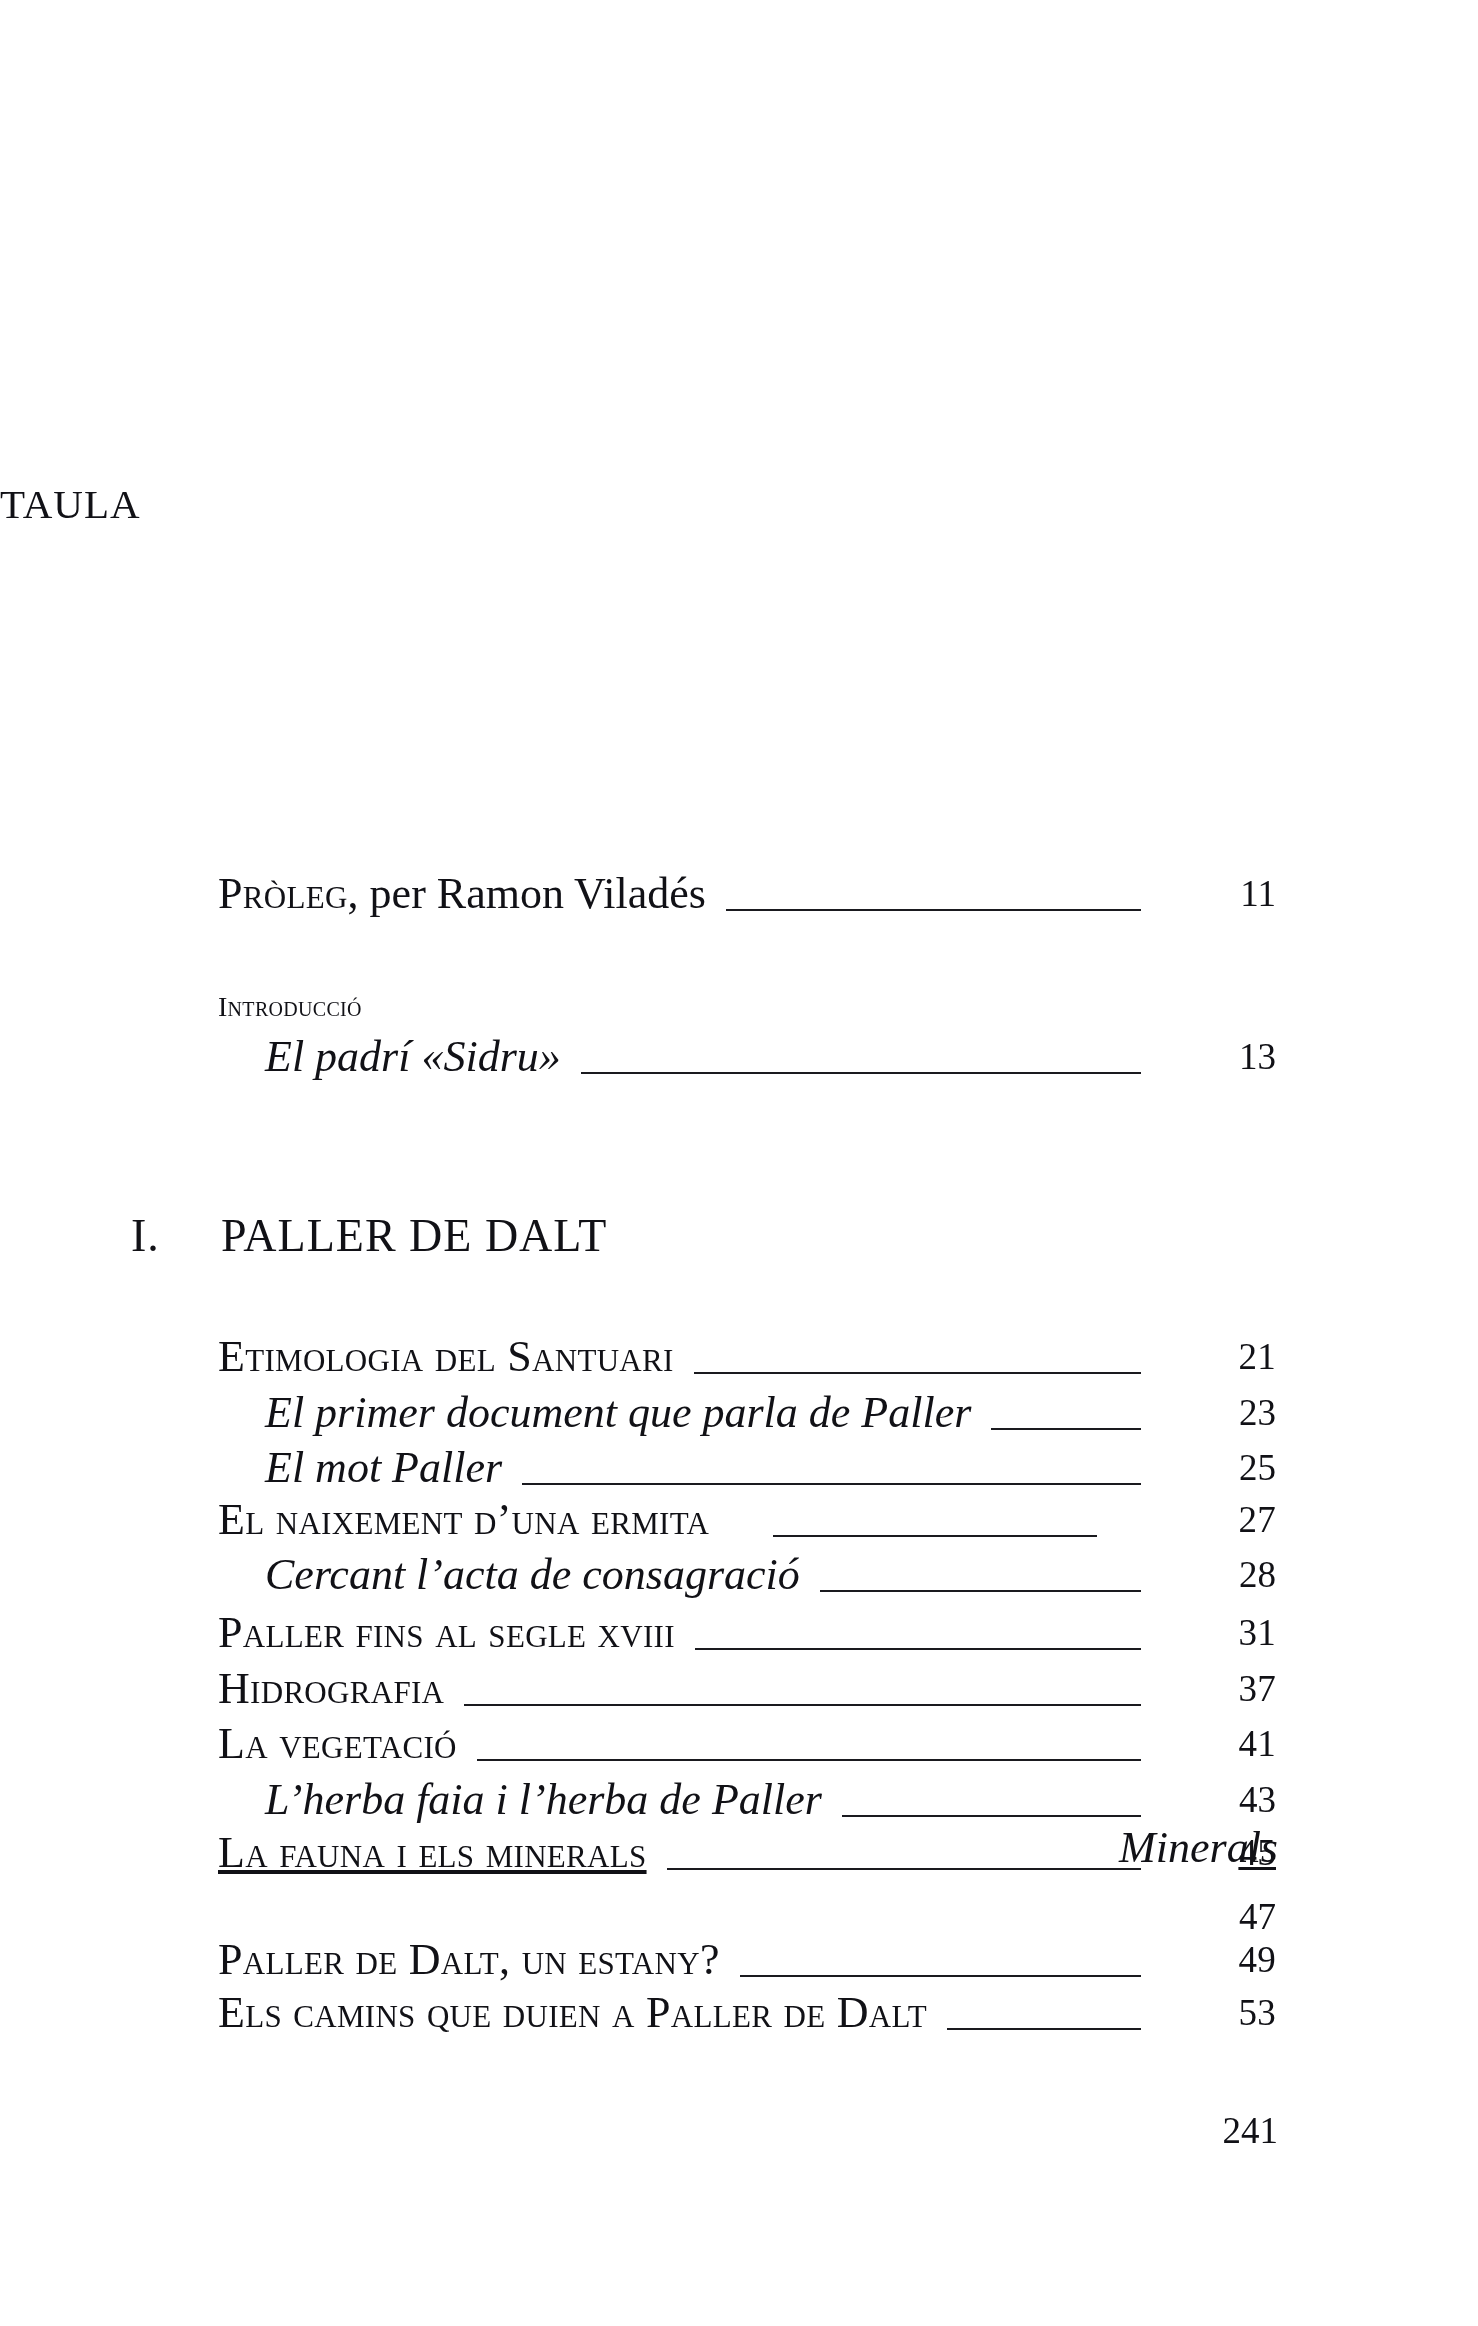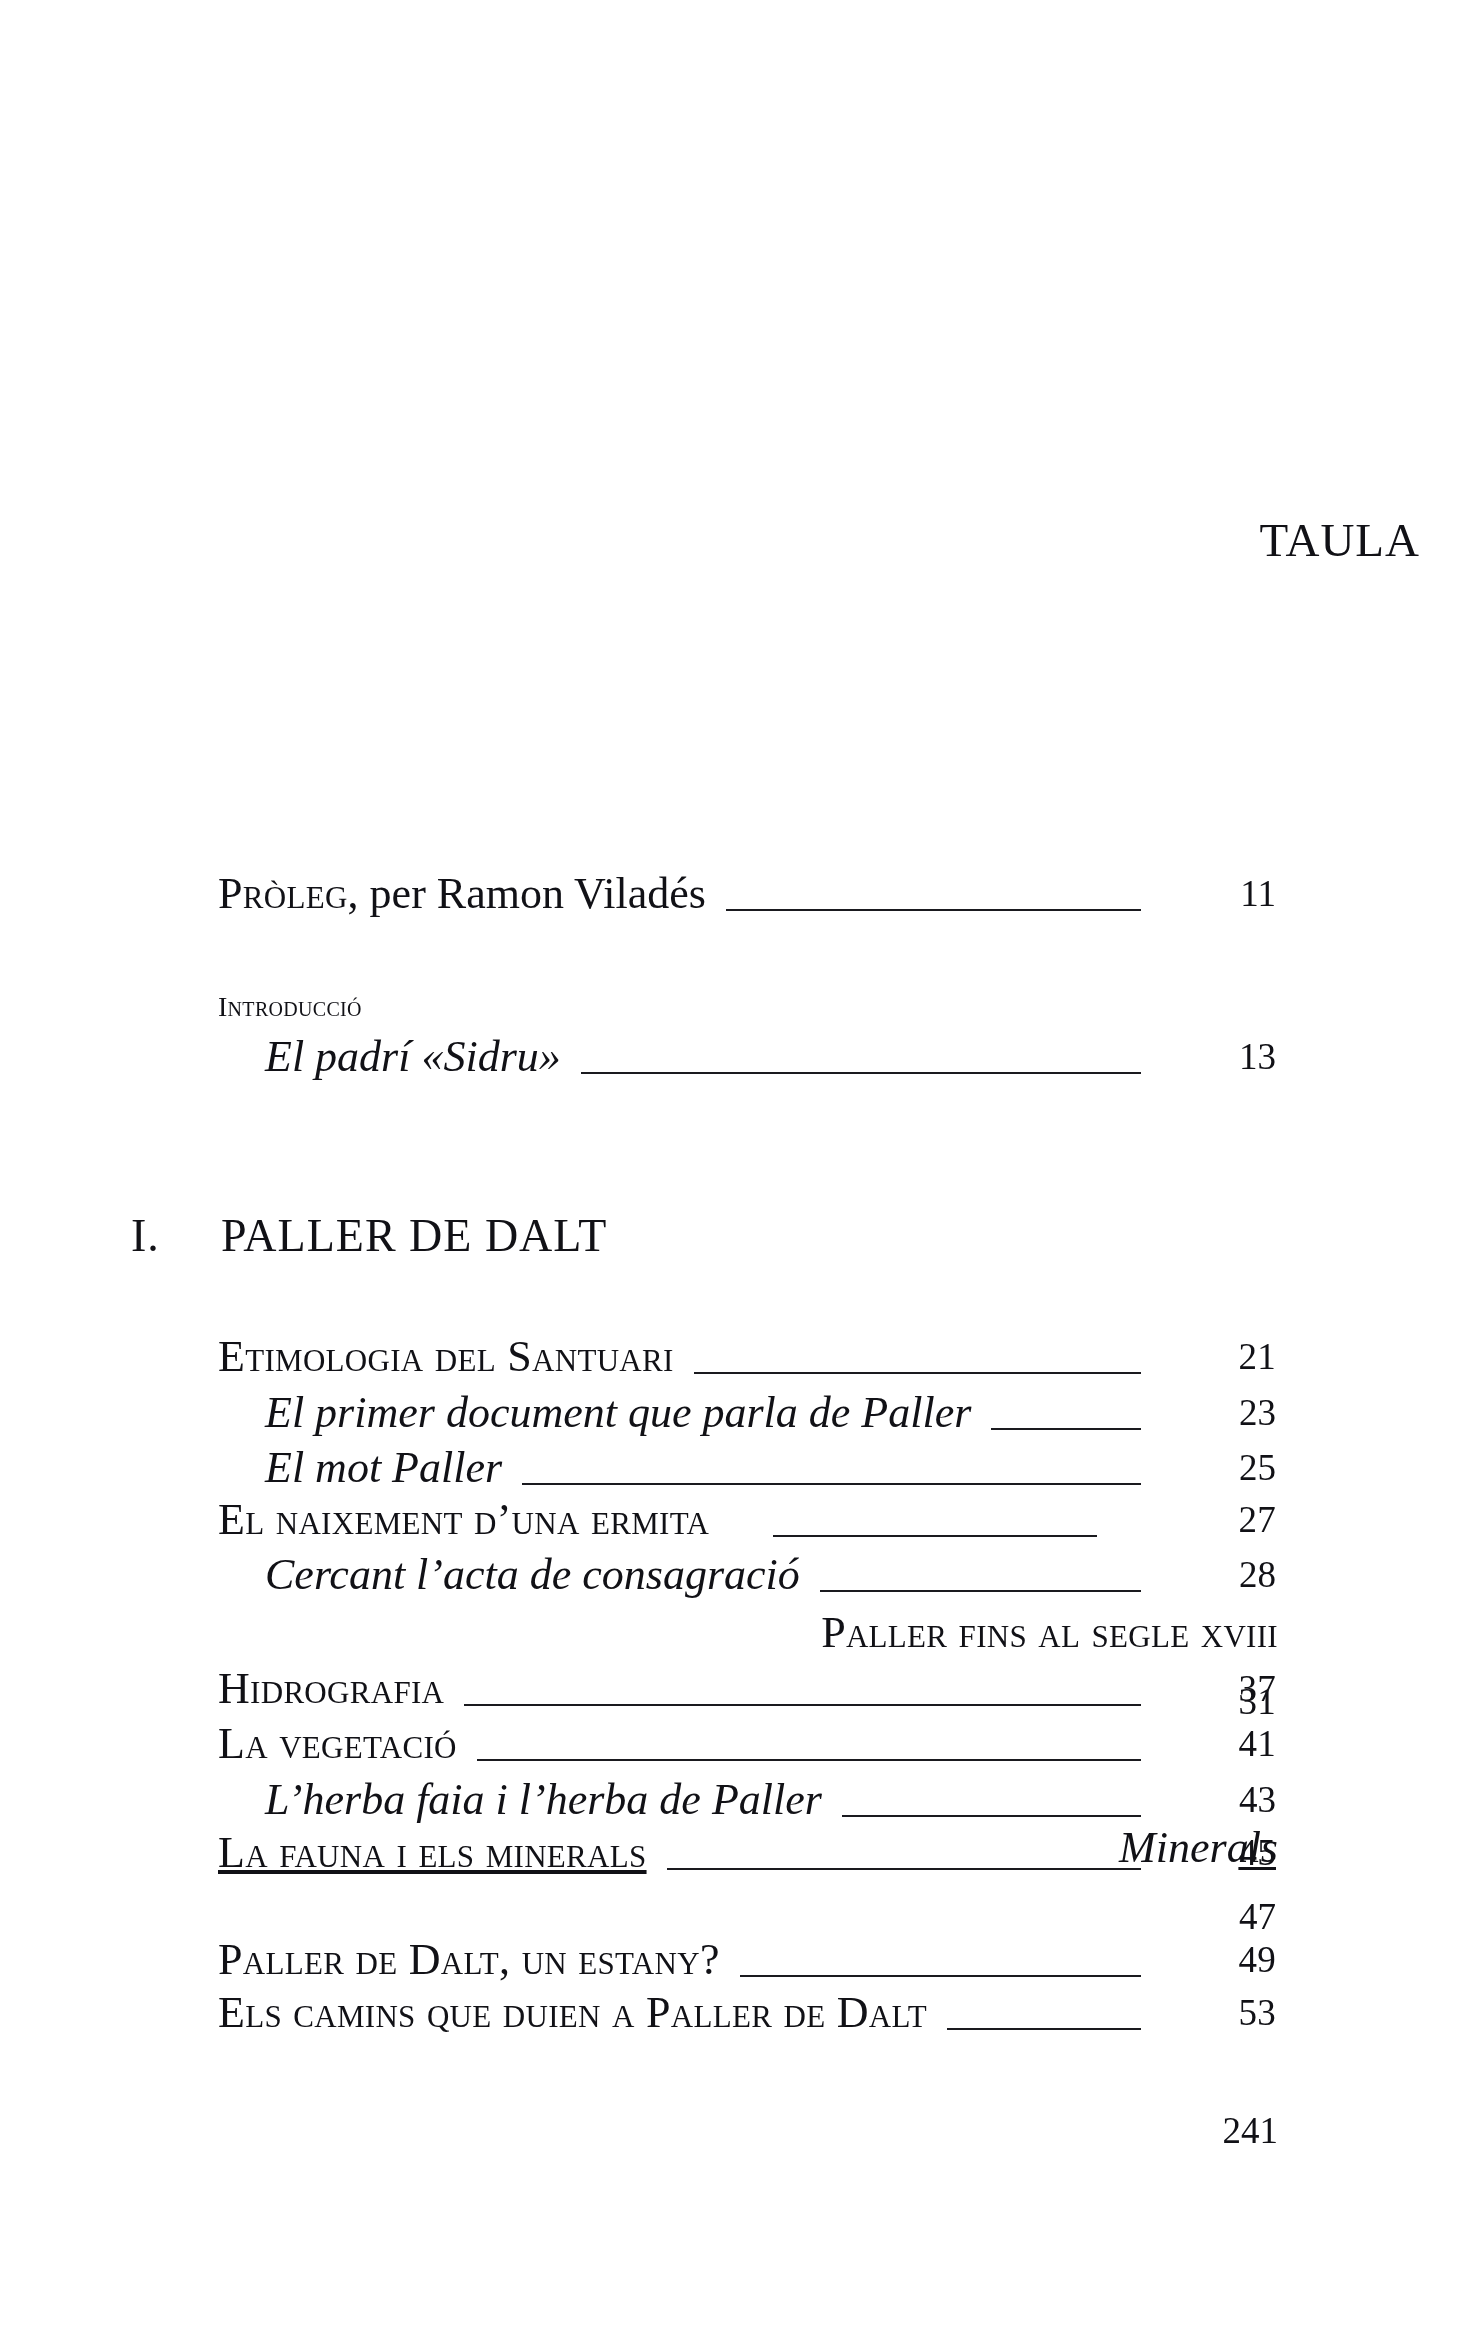--- a/index.html
+++ b/index.html
@@ -8,25 +8,24 @@
     background: #ffffff;
     position: relative;
     overflow: hidden;
     font-family: "Liberation Serif", "DejaVu Serif", serif;
     color: #111116;
   }
   .title {
     position: absolute;
     left: 0; width: 1420px;
     top: 474px;
-    text-align: right;
-    font-size: 47px;
+    text-align: left;
+    font-size: 41px;
     line-height: 60px;
     letter-spacing: 1px;
-    margin-top: 36px;
   }
   .row {
     position: absolute;
     left: 218px;
     width: 1060px;
     height: 56px;
     display: flex;
     align-items: flex-end;
     font-size: 44px;
     line-height: 56px;
@@ -114,21 +113,21 @@
   <div class="row sc" style="top:1492px;gap:44px;">
     <span class="label">El naixement d’una ermita</span>
     <span class="leader"></span>
     <span class="page">27</span>
   </div>
   <div class="row sub it" style="top:1547px;">
     <span class="label">Cercant l’acta de consagració</span>
     <span class="leader"></span>
     <span class="page" style="font-style:normal">28</span>
   </div>
-  <div class="row sc" style="top:1605px;flex-direction:column;">
+  <div class="row sc" style="top:1605px;">
     <span class="label">Paller fins al segle xviii</span>
     <span class="leader"></span>
     <span class="page">31</span>
   </div>
   <div class="row sc" style="top:1661px;">
     <span class="label">Hidrografia</span>
     <span class="leader"></span>
     <span class="page">37</span>
   </div>
   <div class="row sc" style="top:1716px;">

